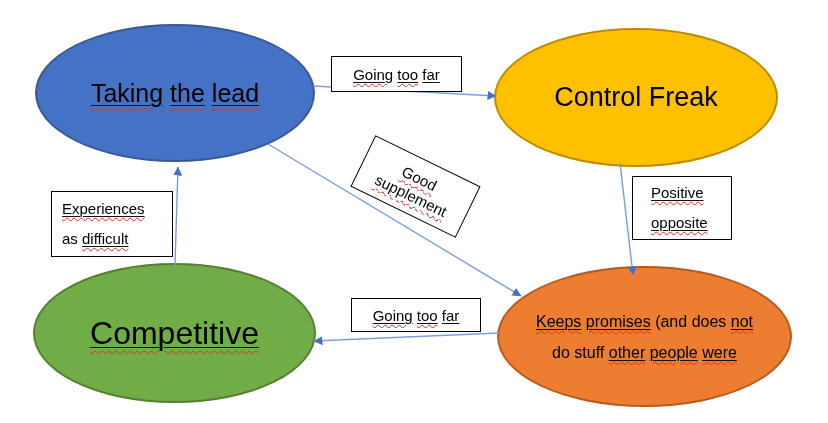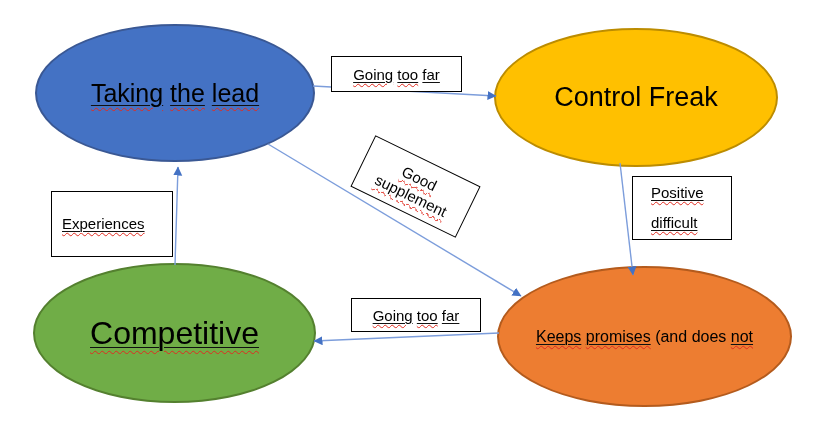--- a/index.html
+++ b/index.html
@@ -57,20 +57,21 @@
 
   <div class="ellipse" id="n-green">
     <div class="txt">
         <div class="tline"><span class="ul"><span class="sq">Competitive</span></span></div>
       </div>
   </div>
 
   <div class="ellipse" id="n-orange">
     <div class="txt">
         <div class="tline"><span class="ul"><span class="sq">Keeps</span></span> <span class="ul"><span class="sq">promises</span></span> <span>(and</span> <span>does</span> <span class="ul"><span class="sq">not</span></span></div>
+        <div class="tline"><span>do</span> <span>stuff</span> <span class="ul"><span class="sq">other</span></span> <span class="ul"><span class="sq">people</span></span> <span class="ul"><span class="sq">were</span></span></div>
       </div>
   </div>
 
   <svg id="connectors" width="828" height="423" viewBox="0 0 828 423">
     <defs>
       <marker id="ah" markerUnits="userSpaceOnUse" markerWidth="10" markerHeight="10" refX="8.5" refY="4.5" orient="auto">
         <path class="ahp" d="M0,0 L9,4.5 L0,9 Z"></path>
       </marker>
     </defs>
     <line class="conn" x1="313" y1="86" x2="496" y2="96" marker-end="url(#ah)"></line>
@@ -89,27 +90,28 @@
   <div class="lblbox center" id="lbl-good">
     <div>
         <div class="tline"><span class="sq">Good</span></div>
         <div class="tline"><span class="sq">supplement</span></div>
       </div>
   </div>
 
   <div class="lblbox" id="lbl-exp">
     <div>
         <div class="tline"><span class="ul"><span class="sq">Experiences</span></span></div>
+        <div class="tline"><span>as</span> <span class="ul"><span class="sq">difficult</span></span></div>
       </div>
   </div>
 
   <div class="lblbox" id="lbl-pos">
     <div>
         <div class="tline"><span class="ul"><span class="sq">Positive</span></span></div>
-        <div class="tline"><span class="ul"><span class="sq">difficult</span></span></div>
+        <div class="tline"><span class="ul"><span class="sq">opposite</span></span></div>
       </div>
   </div>
 
   <div class="lblbox center" id="lbl-bot">
     <div>
         <div class="tline"><span class="ul"><span class="sq">Going</span></span> <span class="ul"><span class="sq">too</span></span> <span class="ul"><span>far</span></span></div>
       </div>
   </div>
 
 </div>

